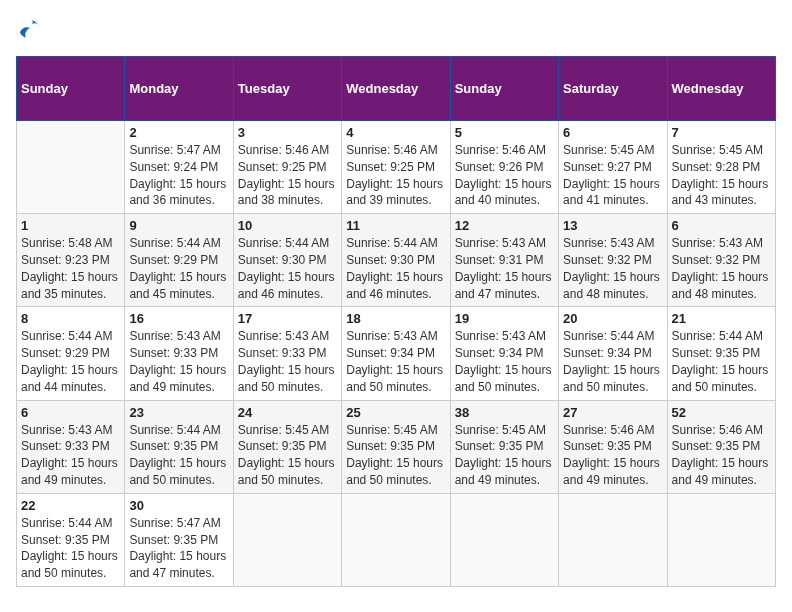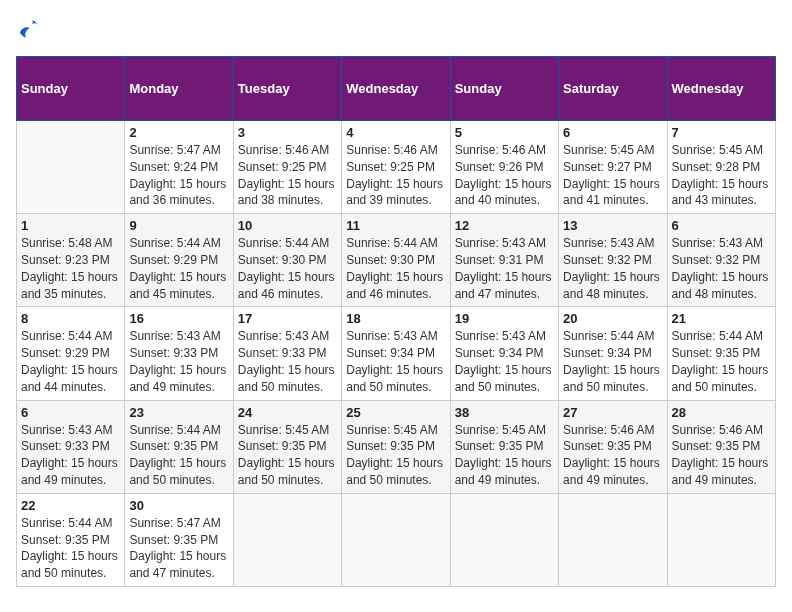--- a/index.html
+++ b/index.html
@@ -229,21 +229,21 @@
         </td>
         <td>
           <span class="day-number">38</span>
           <div class="day-info">Sunrise: 5:45 AM<br>Sunset: 9:35 PM<br>Daylight: 15 hours and 49 minutes.</div>
         </td>
         <td>
           <span class="day-number">27</span>
           <div class="day-info">Sunrise: 5:46 AM<br>Sunset: 9:35 PM<br>Daylight: 15 hours and 49 minutes.</div>
         </td>
         <td>
-          <span class="day-number">28</span>
+          <span class="day-number">52</span>
           <div class="day-info">Sunrise: 5:46 AM<br>Sunset: 9:35 PM<br>Daylight: 15 hours and 49 minutes.</div>
         </td>
       </tr>
       <tr>
         <td>
           <span class="day-number">22</span>
           <div class="day-info">Sunrise: 5:44 AM<br>Sunset: 9:35 PM<br>Daylight: 15 hours and 50 minutes.</div>
         </td>
         <td>
           <span class="day-number">30</span>

